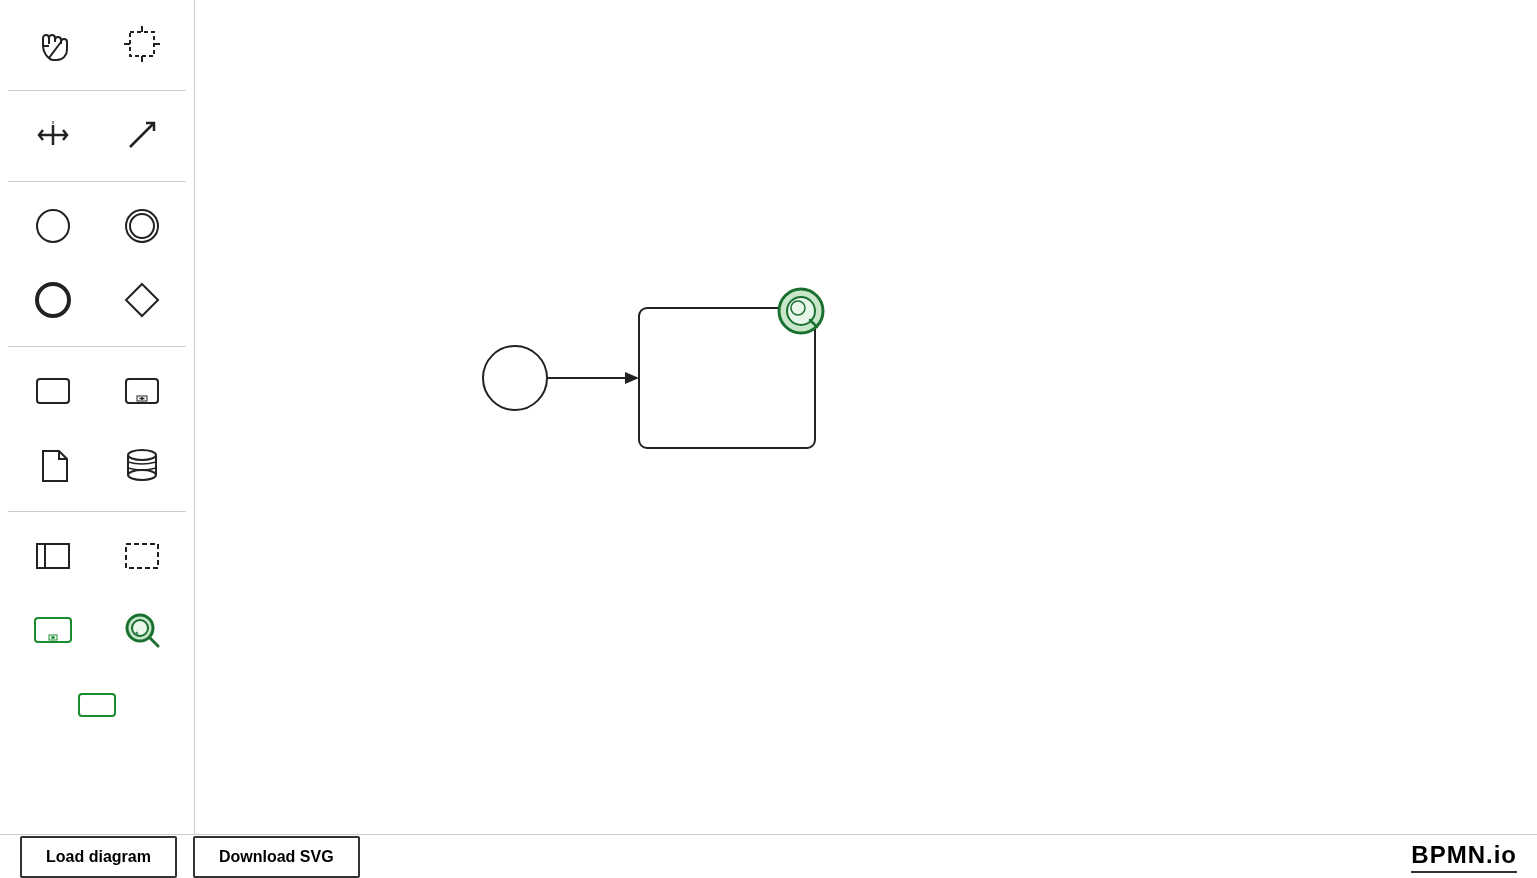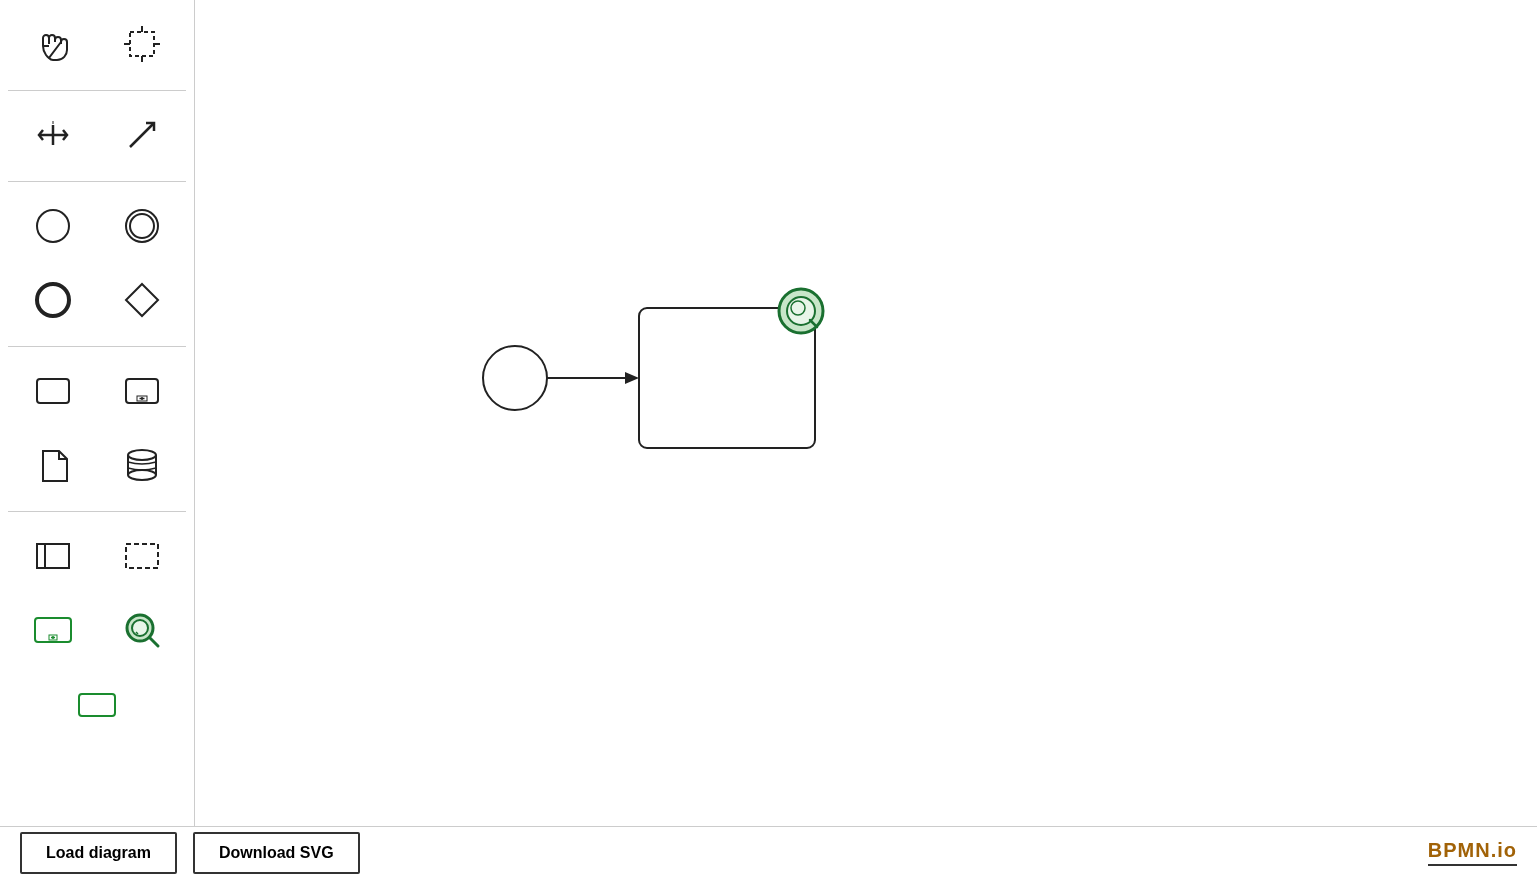--- a/index.html
+++ b/index.html
@@ -65,21 +65,21 @@
     
     .canvas {
       flex: 1;
       background: #fff;
       position: relative;
       overflow: hidden;
     }
 
     
     .bottom-bar {
-      height: 52px;
+      height: 44px;
       background: #fff;
       border-top: 1px solid #ccc;
       display: flex;
       align-items: center;
       padding: 0 20px;
       gap: 16px;
     }
 
     .bottom-btn {
       padding: 10px 24px;
@@ -87,24 +87,24 @@
       background: #fff;
       font-size: 16px;
       font-weight: bold;
       cursor: pointer;
       border-radius: 2px;
       white-space: nowrap;
     }
 
     .bpmn-logo {
       margin-left: auto;
-      font-size: 20px;
+      font-size: 24px;
       font-weight: bold;
       font-family: Arial, sans-serif;
-      color: #a16207;
+      color: #000000;
       border-bottom: 2px solid #333;
       padding-bottom: 2px;
       letter-spacing: 1px;
     }
 
     
     .canvas-svg {
       position: absolute;
       top: 0;
       left: 0;

